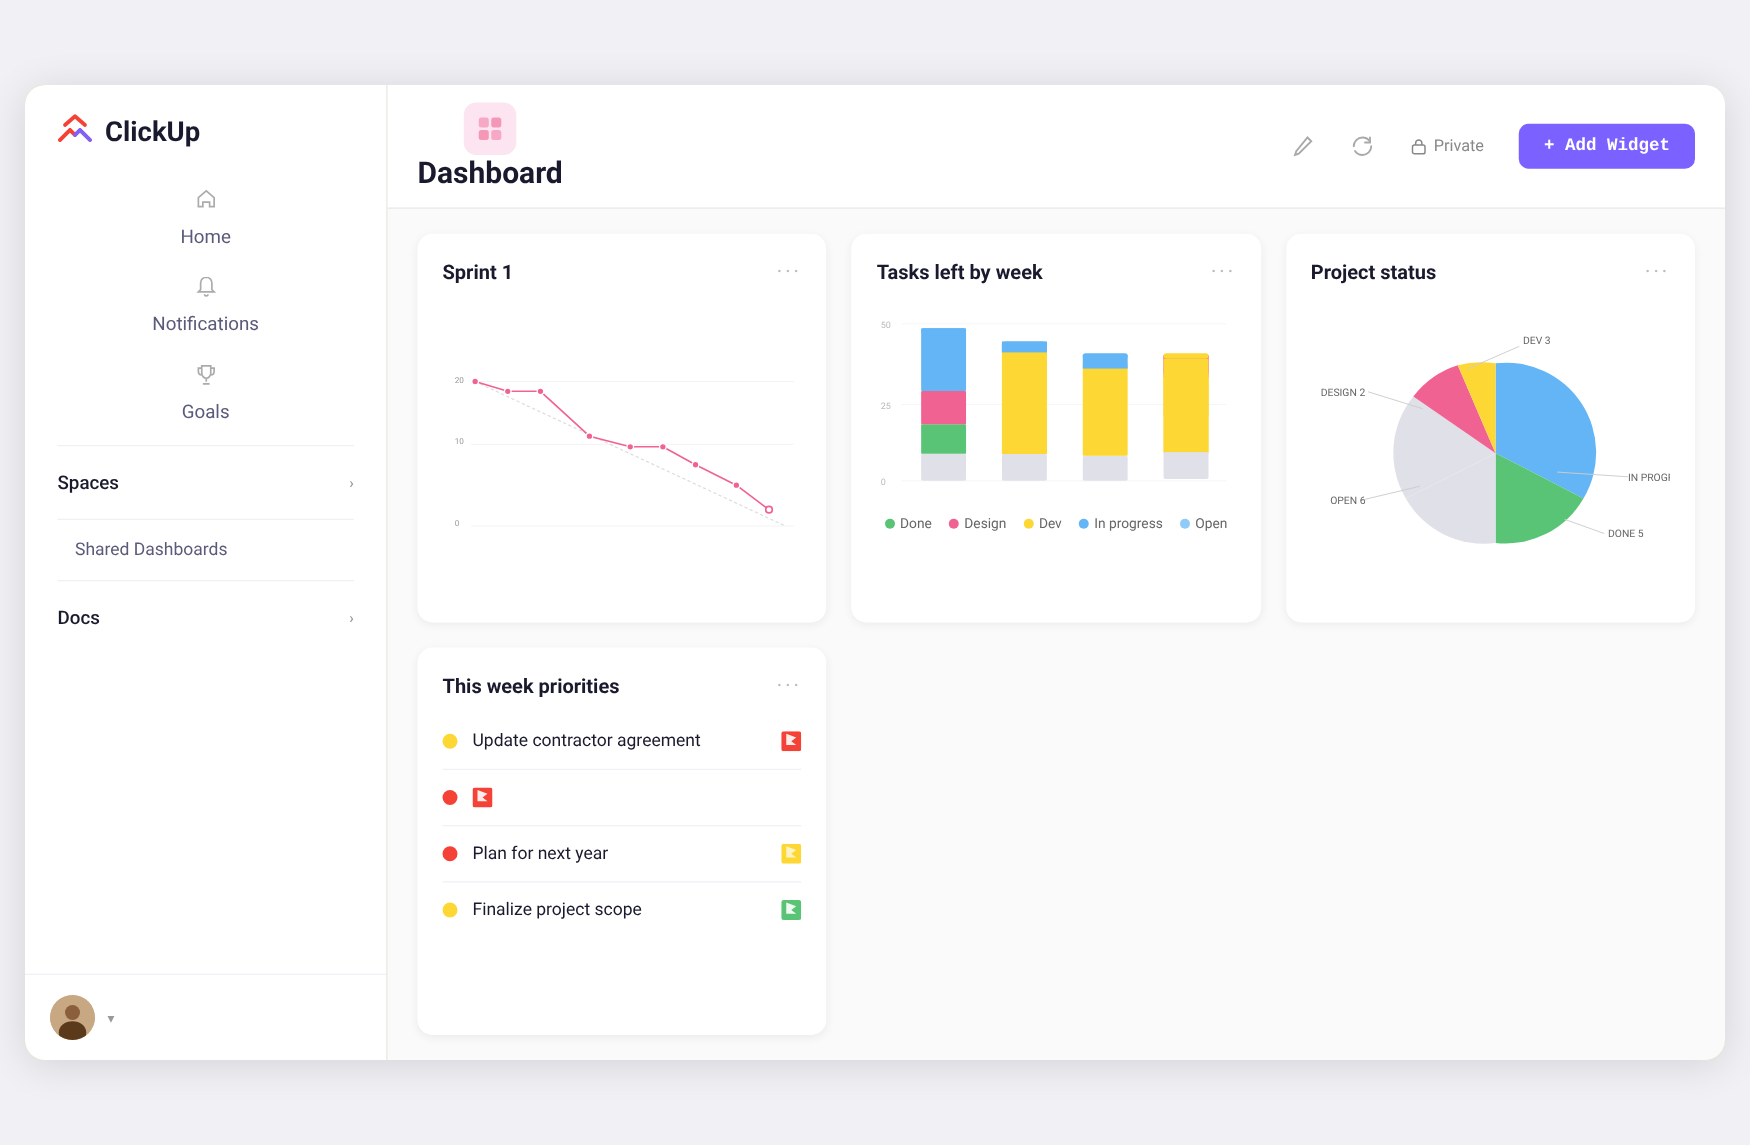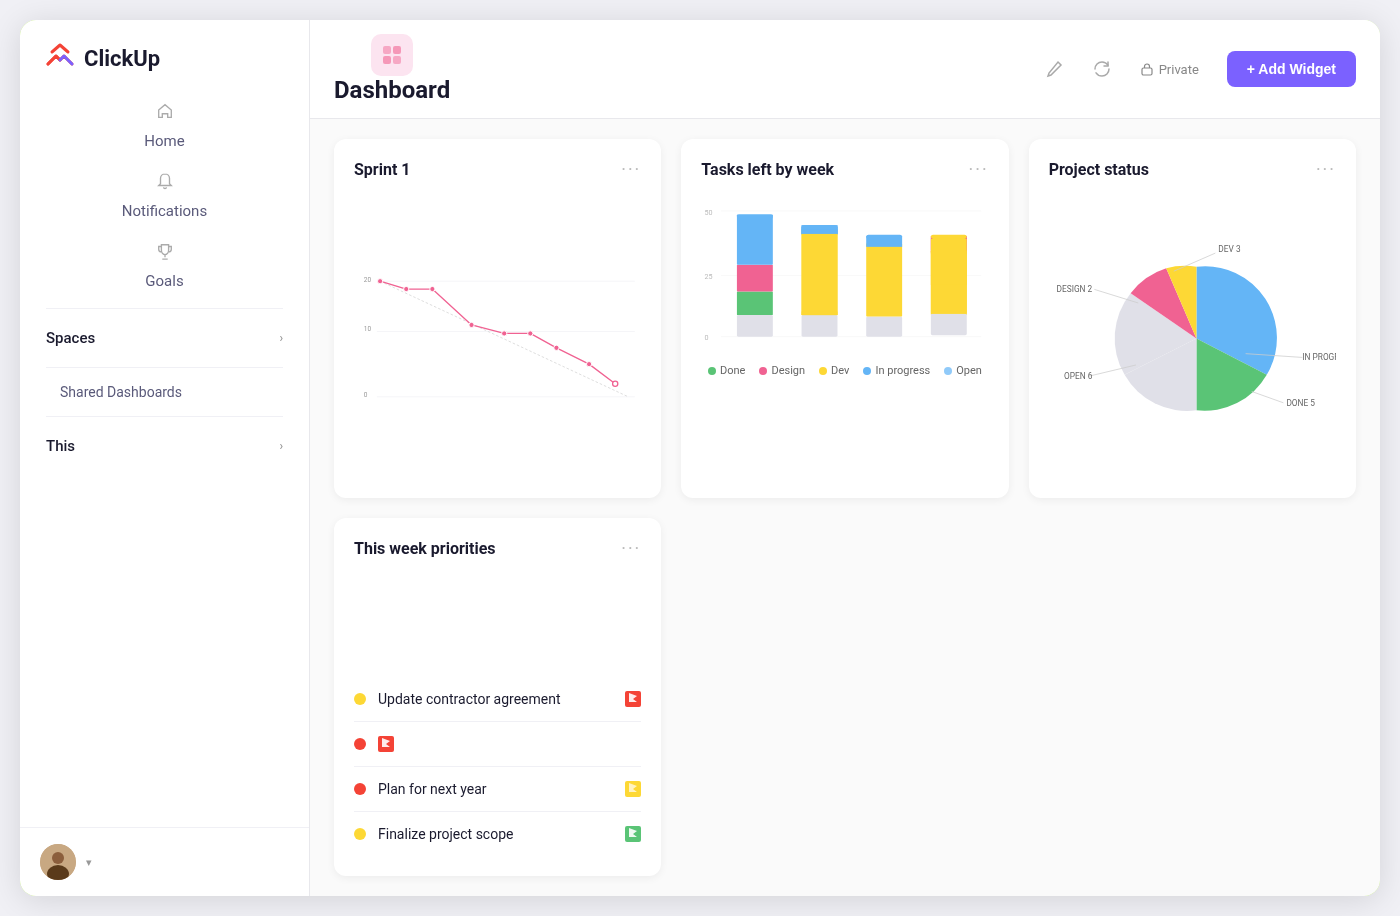--- a/index.html
+++ b/index.html
@@ -7,21 +7,21 @@
       font-family: -apple-system, BlinkMacSystemFont, 'Segoe UI', Roboto, sans-serif;
       background: #f0f0f5;
       display: flex;
       justify-content: center;
       align-items: center;
       min-height: 100vh;
       padding: 20px;
     }
     .app-container {
       width: 1360px;
-      height: 876px;
+      height: 780px;
       background: #bef264;
       border-radius: 16px;
       box-shadow: 0 4px 32px rgba(0,0,0,0.12);
       display: flex;
       overflow: hidden;
     }
     
     .sidebar {
       width: 290px;
       min-width: 290px;
@@ -158,20 +158,21 @@
     .add-widget-btn {
       background: #7b61ff;
       color: white;
       border: none;
       padding: 10px 20px;
       border-radius: 8px;
       font-size: 14px;
       font-weight: 600;
       cursor: pointer;
       white-space: nowrap;
+      font-family: Liberation Mono, monospace;
     }
     
     .dashboard-grid {
       flex: 1;
       padding: 20px 24px;
       display: grid;
       grid-template-columns: 1fr 1fr 1fr;
       grid-template-rows: 1fr 1fr;
       gap: 20px;
       overflow: auto;
@@ -240,21 +241,20 @@
       display: flex;
       align-items: center;
       justify-content: center;
     }
     
     .priorities-list {
       flex: 1;
       display: flex;
       flex-direction: column;
       gap: 0;
-      justify-content: flex-end;
     }
     .priority-item {
       display: flex;
       align-items: center;
       gap: 12px;
       padding: 14px 0;
       border-bottom: 1px solid #f0f0f5;
       cursor: pointer;
     }
     .priority-item:last-child { border-bottom: none; }
@@ -332,21 +332,21 @@
 
       <div class="divider"></div>
 
       <div class="nav-section-sub">
         <span>Shared Dashboards</span>
       </div>
 
       <div class="divider"></div>
 
       <div class="nav-section">
-        <span>This</span>
+        <span>Docs</span>
         <span class="chevron">›</span>
       </div>
     </nav>
 
     <div class="sidebar-footer">
       <div class="avatar">
         <svg width="36" height="36" viewBox="0 0 36 36">
           <circle cx="18" cy="18" r="18" fill="#c8a882"></circle>
           <ellipse cx="18" cy="14" rx="6" ry="6" fill="#8B5E3C"></ellipse>
           <ellipse cx="18" cy="30" rx="11" ry="9" fill="#5a3a1a"></ellipse>

